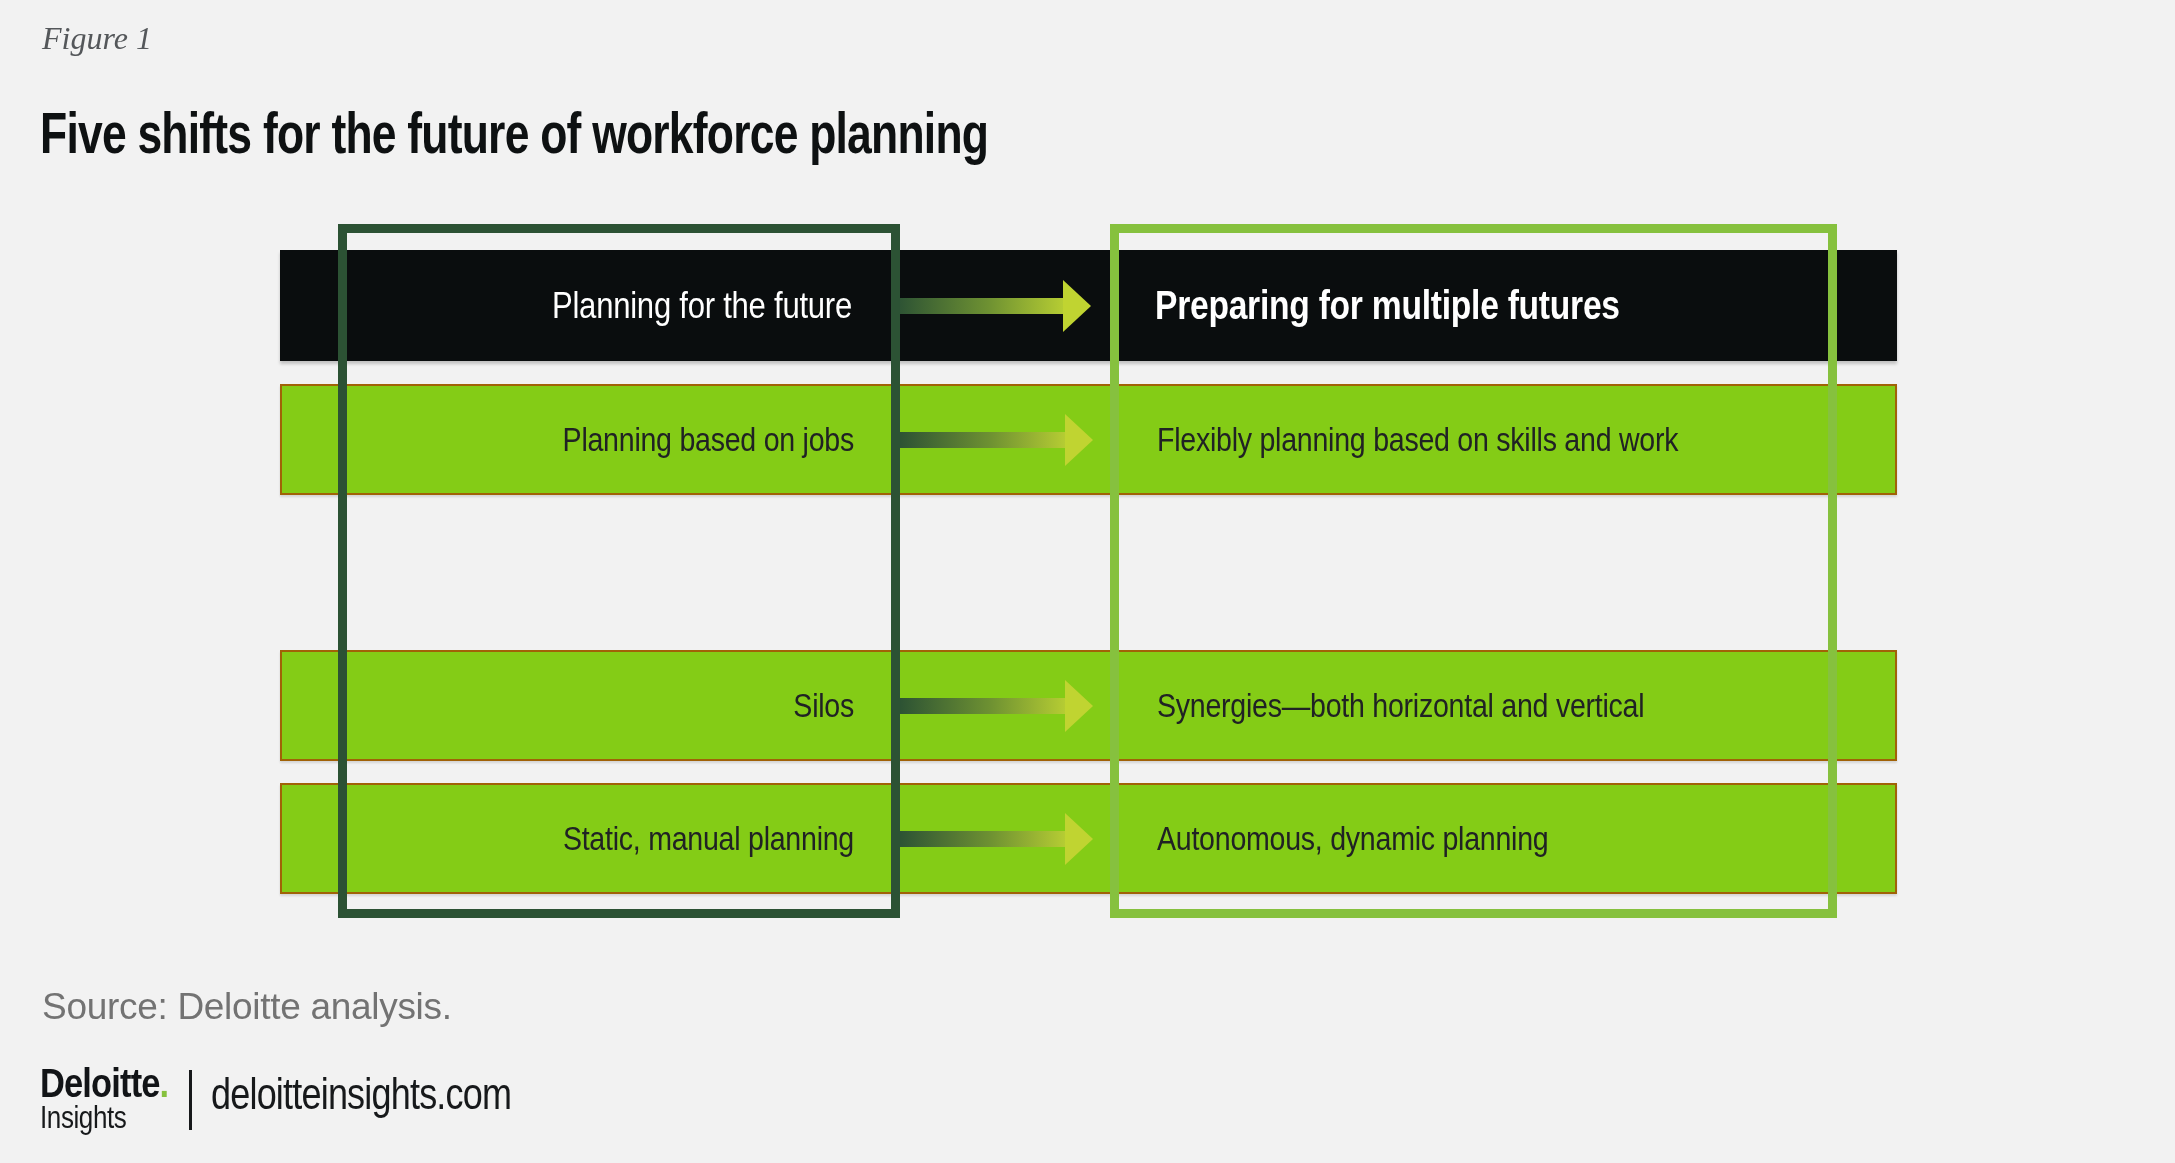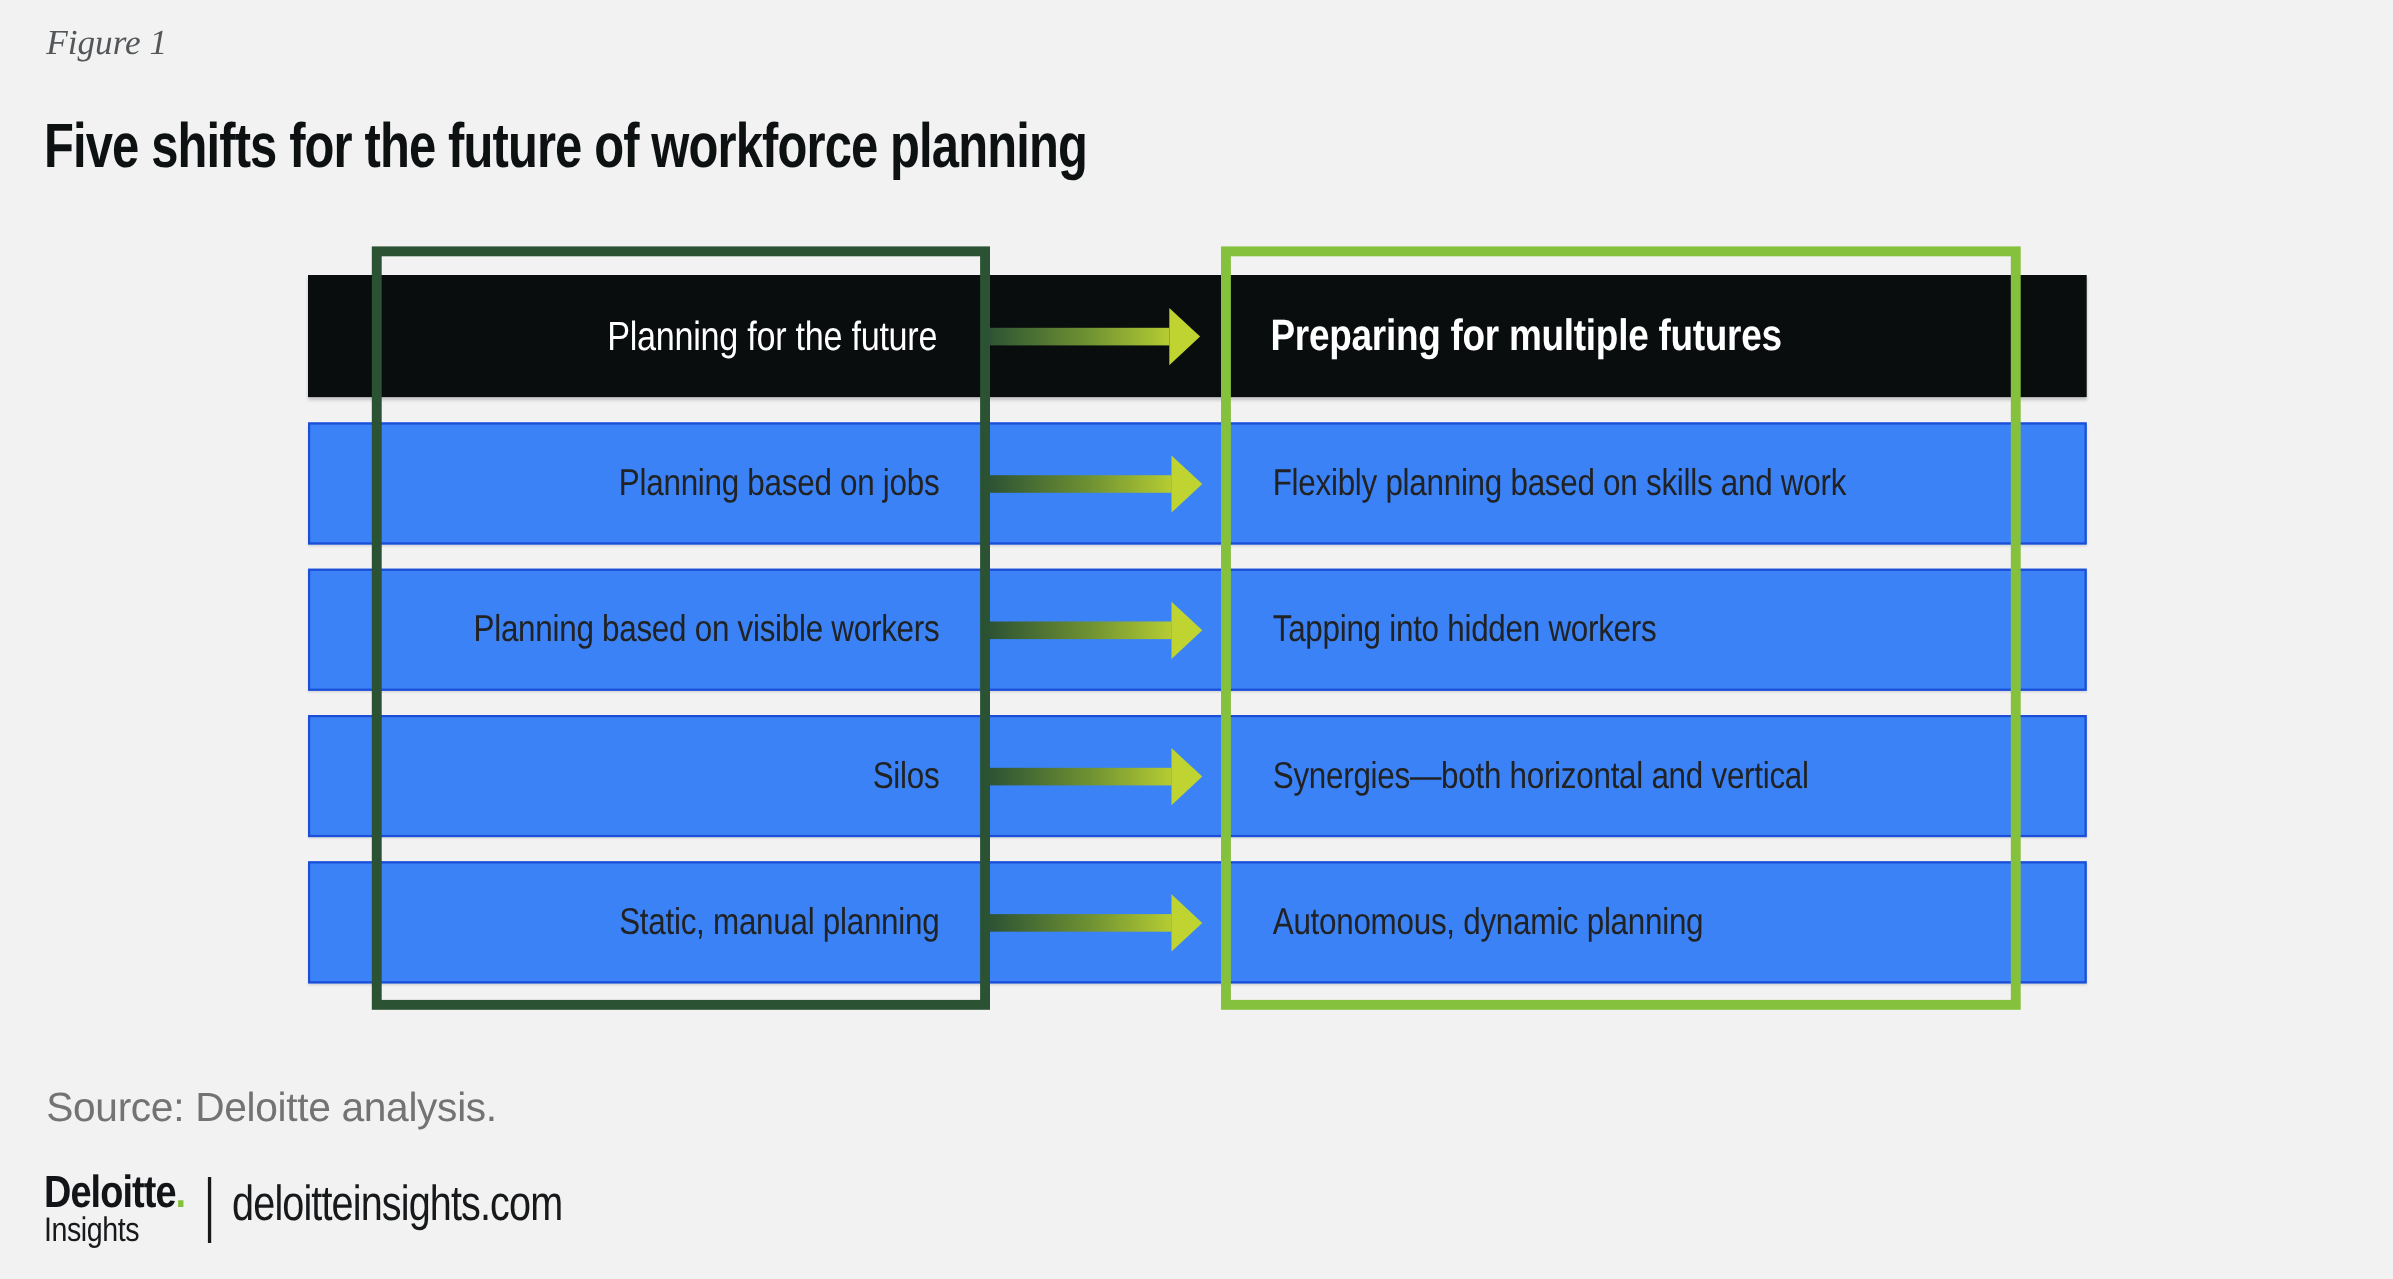--- a/index.html
+++ b/index.html
@@ -32,22 +32,22 @@
     transform-origin: left center;
   }
 
   .diagram { position: absolute; left: 0; top: 0; width: 2175px; height: 1163px; padding-left: 32px; }
 
   .row {
     position: absolute;
     left: 280px;
     width: 1617px;
     height: 111px;
-    background: #3b82f6;
-    border: 2px solid #1d4ed8;
+    background: #84cc16;
+    border: 2px solid #a16207;
     box-shadow: 0 2px 2px rgba(0,0,0,0.12);
     z-index: 1;
   }
   .row.header {
     background: #0A0D0E;
     border: none;
     box-shadow: 0 3px 3px rgba(0,0,0,0.20);
   }
   .row-1 { top: 250px; }
   .row-2 { top: 384px; }
@@ -176,28 +176,20 @@
 
   <div class="row row-2">
     <div class="from-label">Planning based on jobs</div>
     <div class="arrow">
         <span class="shaft"></span>
         <span class="head"></span>
       </div>
     <div class="to-label">Flexibly planning based on skills and work</div>
   </div>
 
-  <div class="row row-3">
-    <div class="from-label">Planning based on visible workers</div>
-    <div class="arrow">
-        <span class="shaft"></span>
-        <span class="head"></span>
-      </div>
-    <div class="to-label">Tapping into hidden workers</div>
-  </div>
 
   <div class="row row-4">
     <div class="from-label">Silos</div>
     <div class="arrow">
         <span class="shaft"></span>
         <span class="head"></span>
       </div>
     <div class="to-label">Synergies—both horizontal and vertical</div>
   </div>
 

